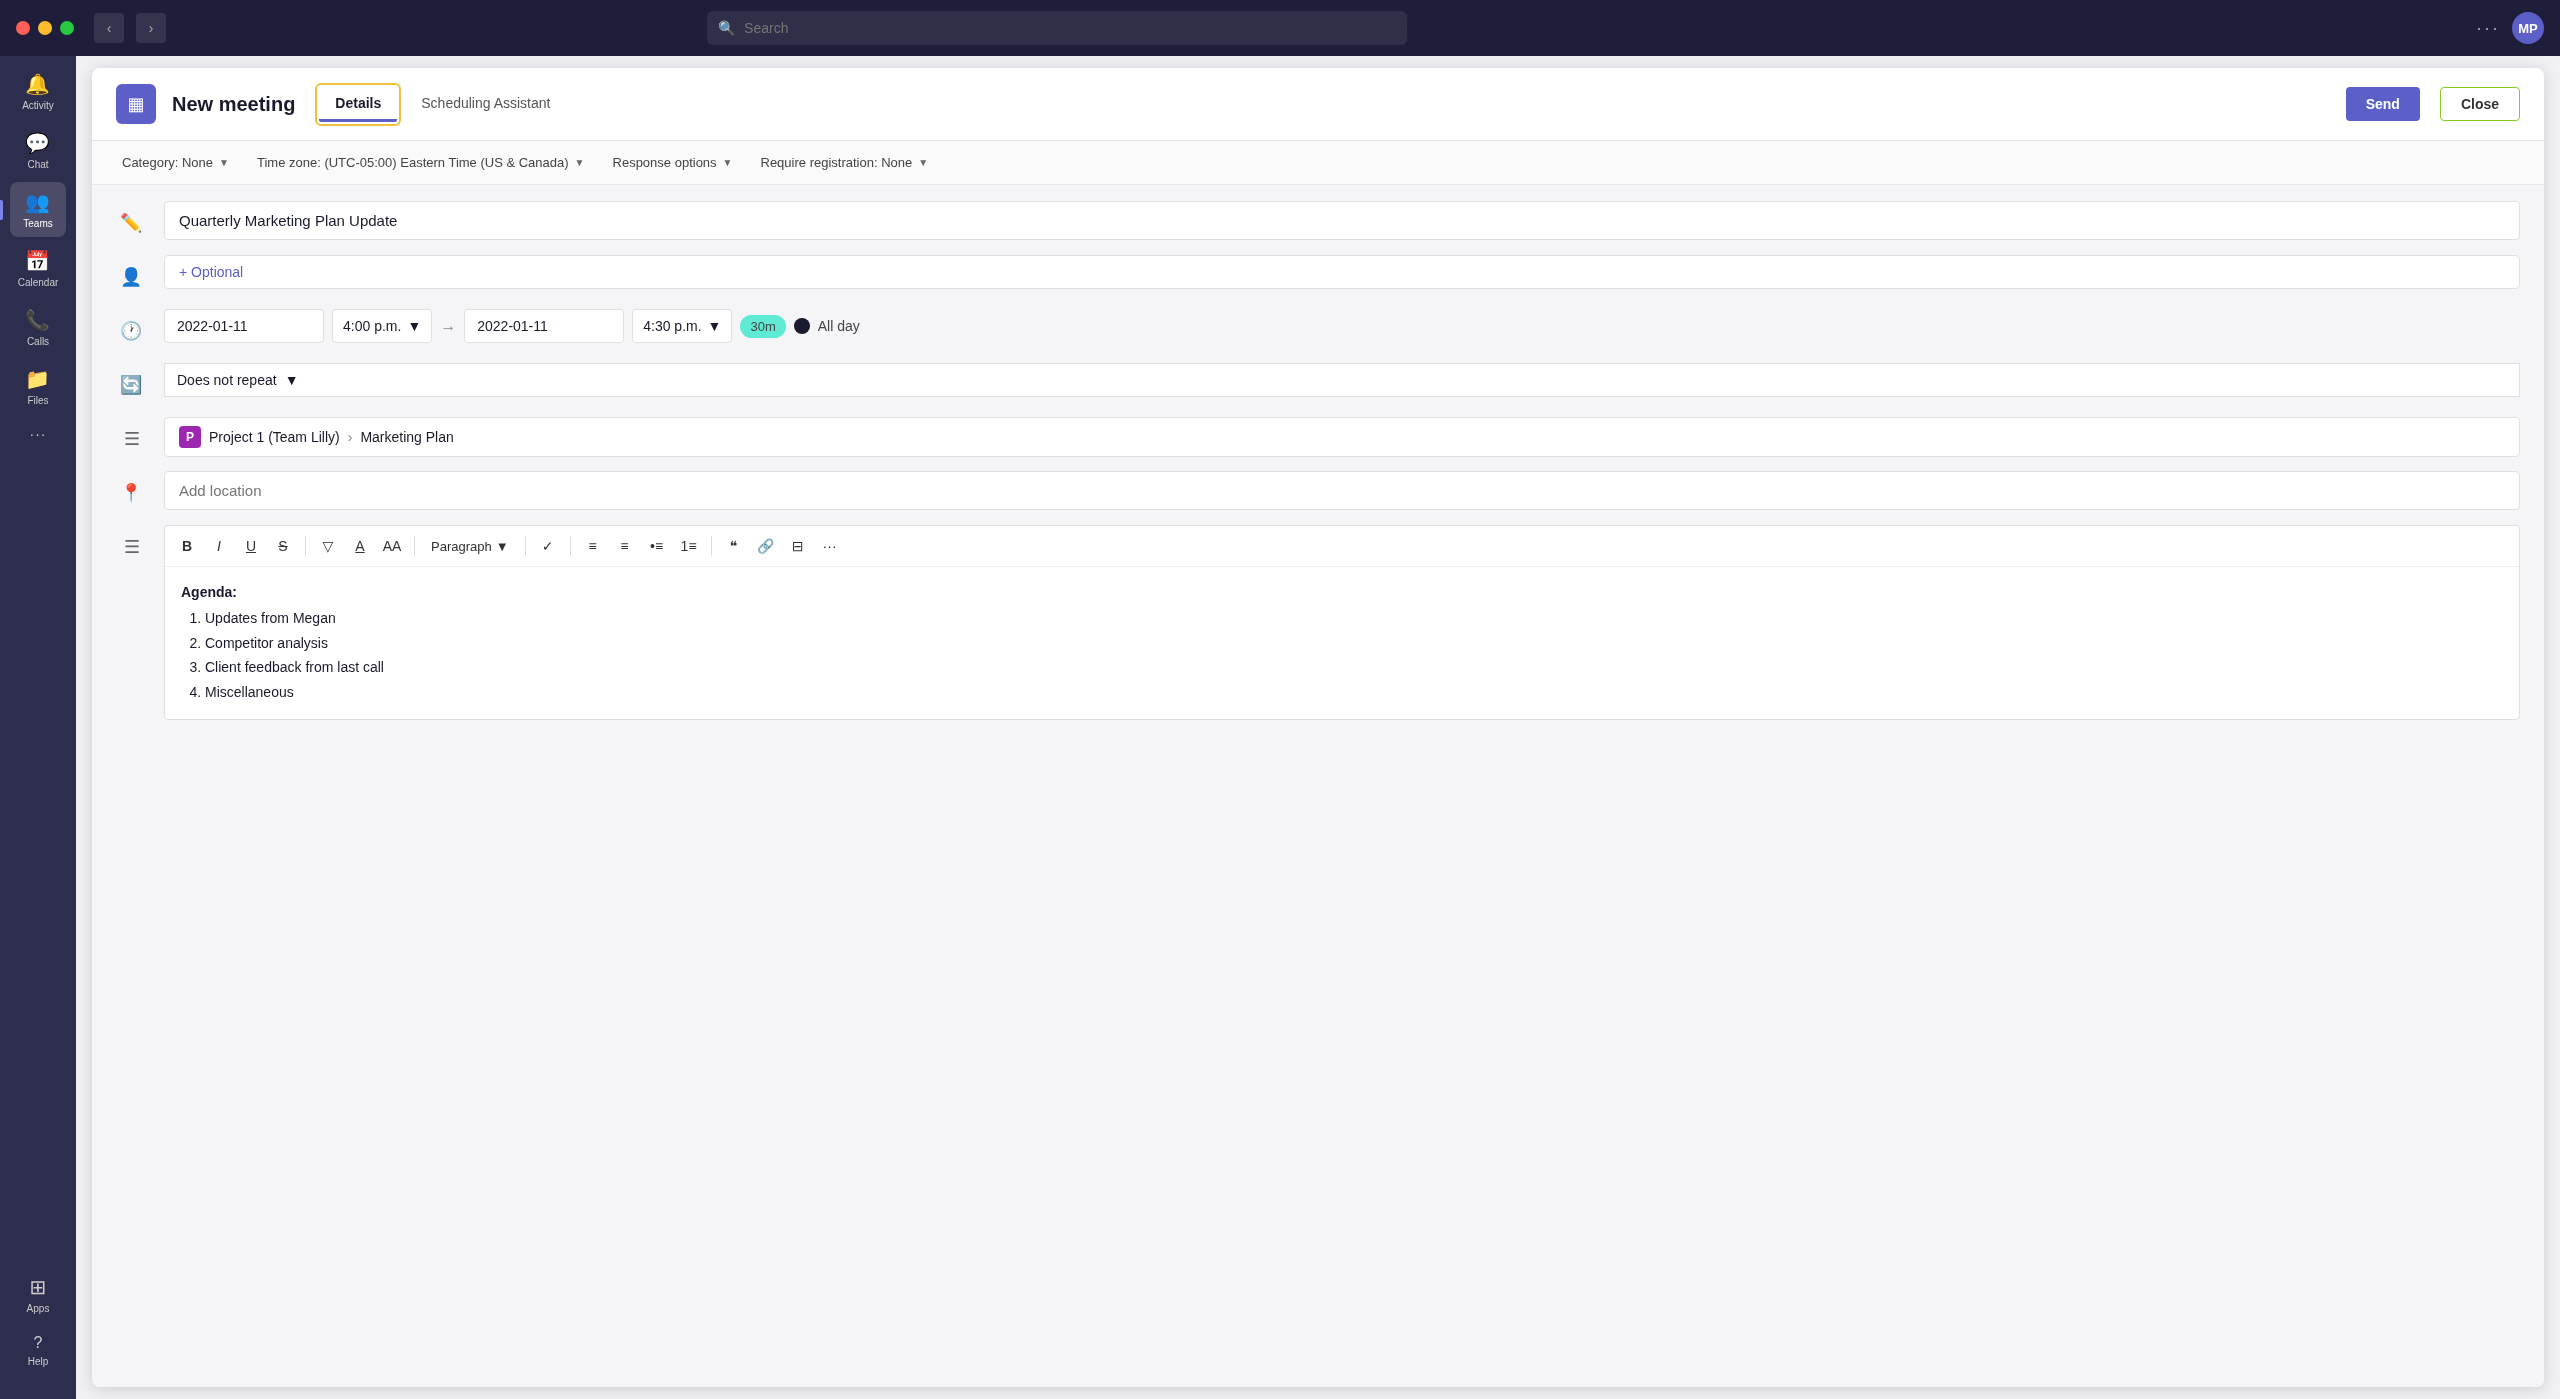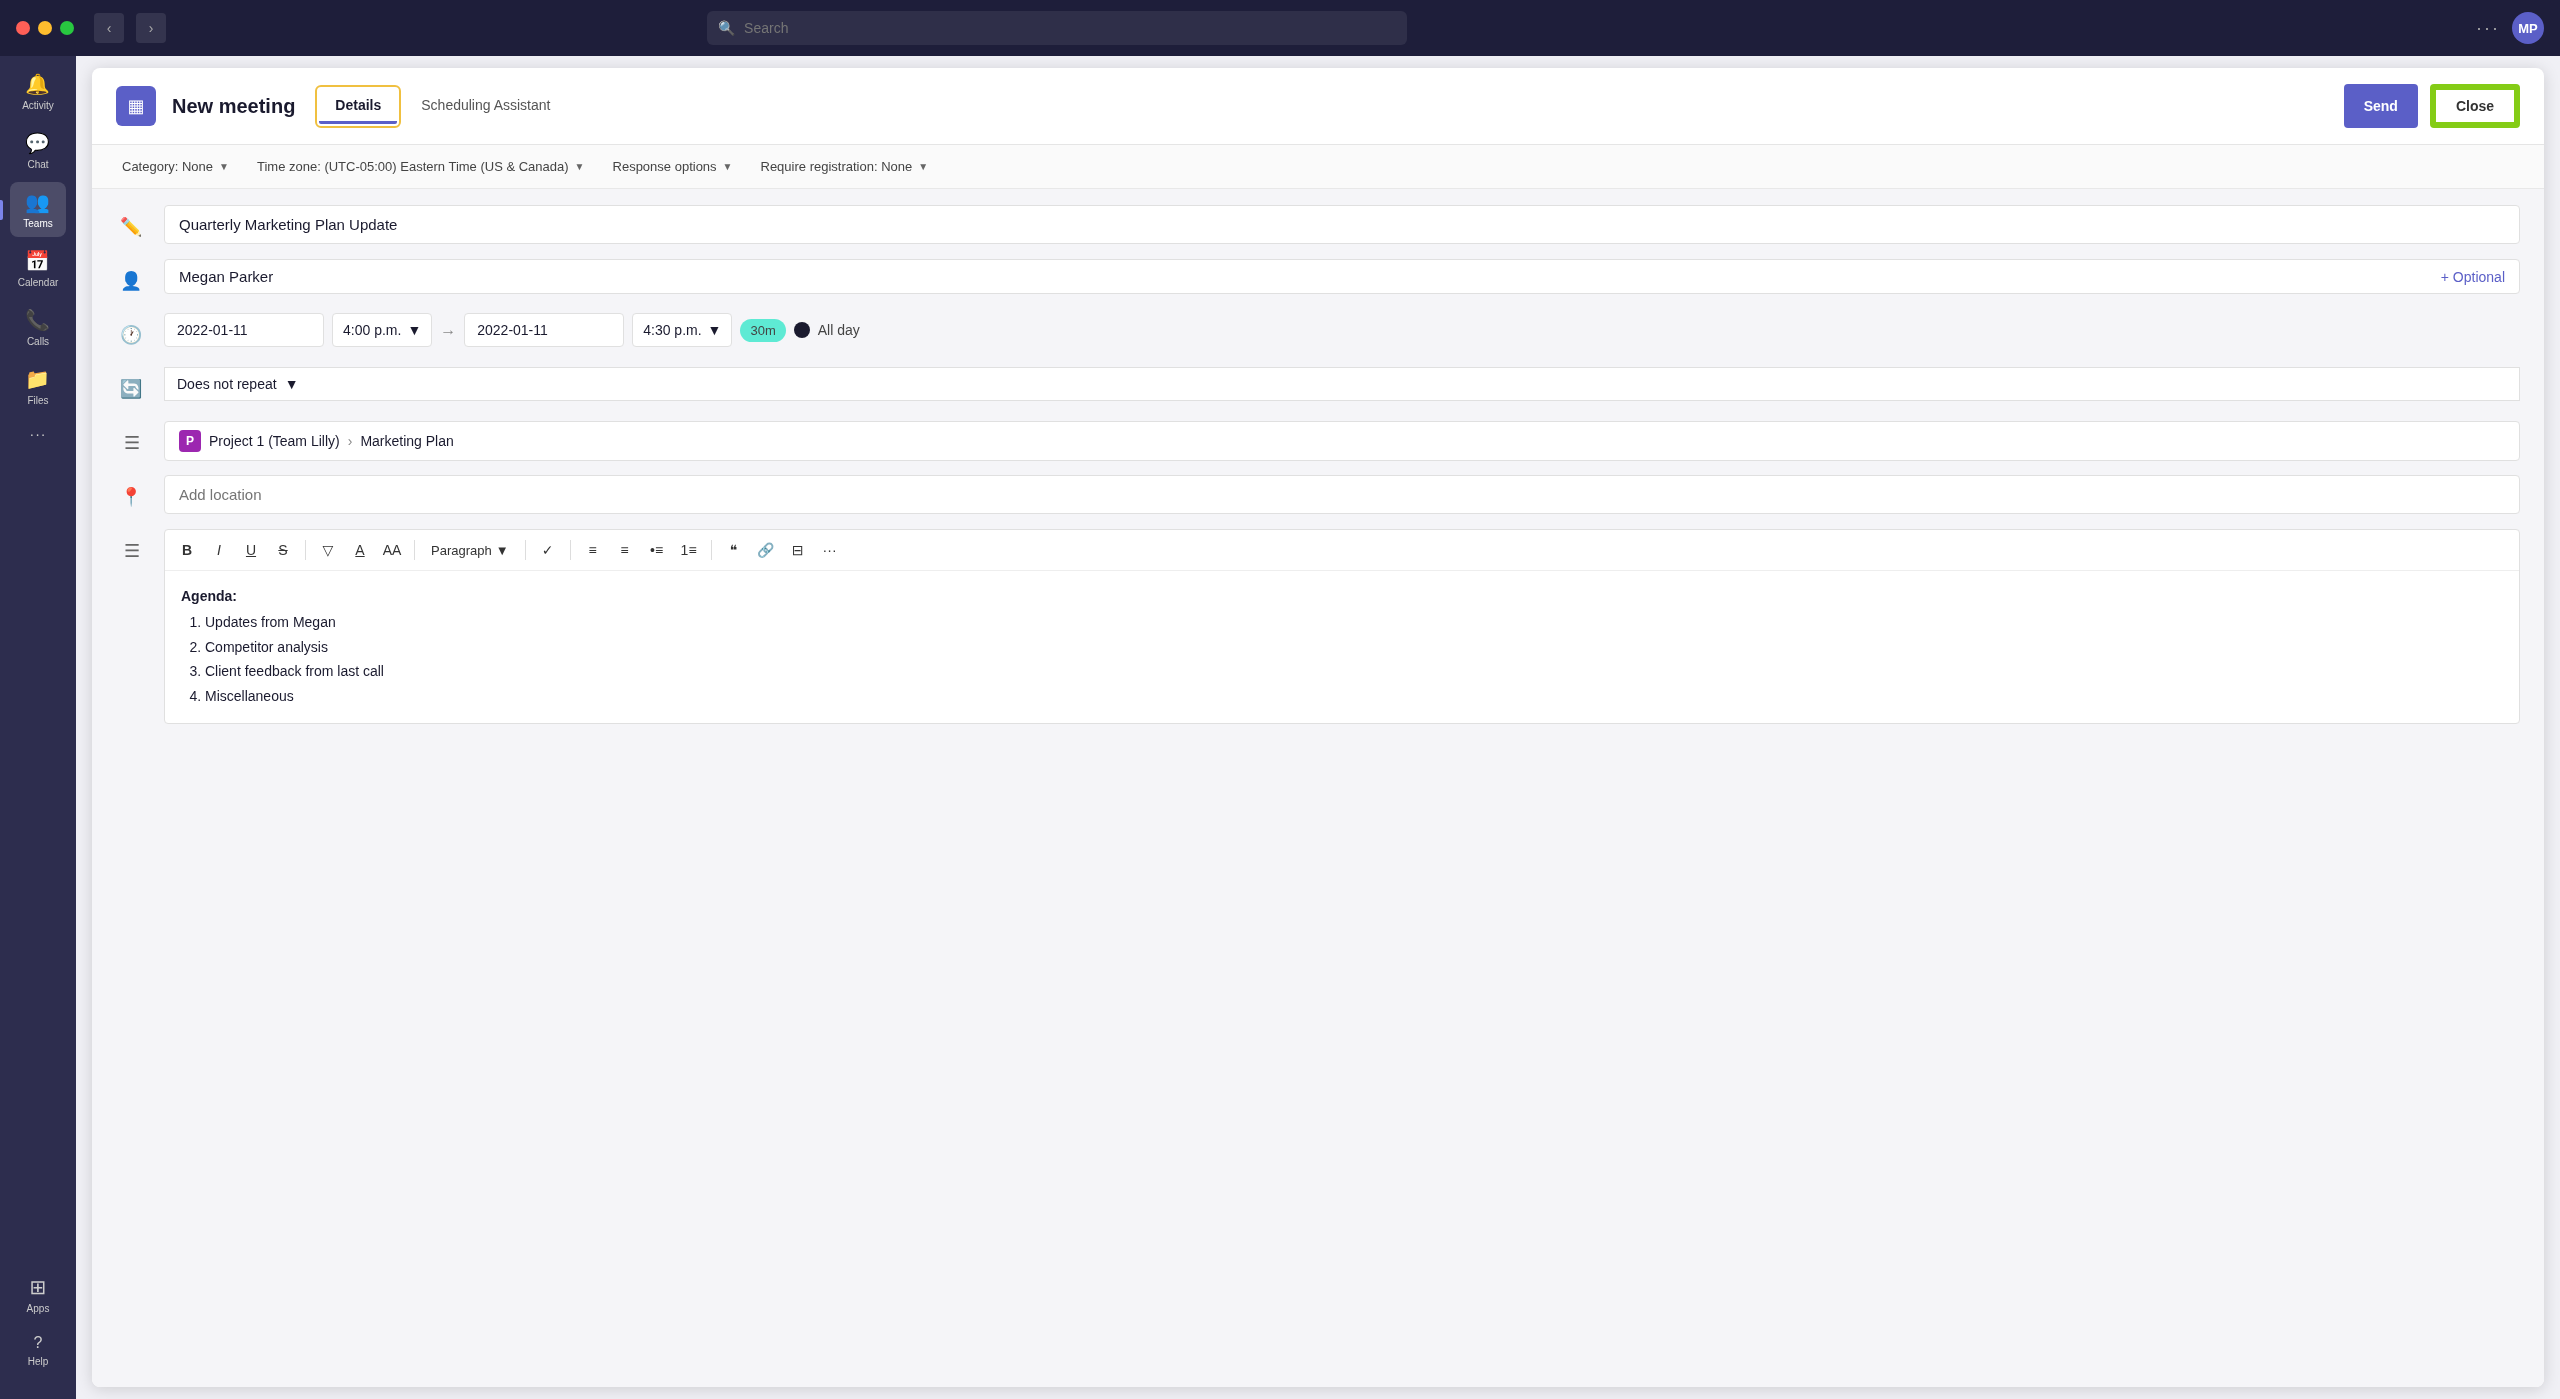--- a/index.html
+++ b/index.html
@@ -194,26 +194,27 @@
       border: none;
       padding: 8px 20px;
       border-radius: 4px;
       font-size: 14px;
       font-weight: 600;
       cursor: pointer;
     }
     .btn-close {
       background: transparent;
       color: #333;
-      border: 6px solid #84cc16;
+      border: 1px solid #84cc16;
       padding: 8px 20px;
       border-radius: 4px;
       font-size: 14px;
       font-weight: 600;
       cursor: pointer;
+      margin-left: 8px;
     }
 
     
     .toolbar-row {
       display: flex;
       align-items: center;
       padding: 10px 24px;
       gap: 16px;
       border-bottom: 1px solid #e8e8e8;
       background: #fafafa;
@@ -526,21 +527,20 @@
           <div class="form-icon">✏️</div>
           <div class="form-field">
             <input class="form-input" type="text" value="Quarterly Marketing Plan Update" style="">
           </div>
         </div>
 
         <div class="form-row">
           <div class="form-icon">👤</div>
           <div class="form-field">
             <div class="attendee-field">
-              <span class="attendee-name">Megan Parker</span>
               <button class="optional-btn">+ Optional</button>
             </div>
           </div>
         </div>
 
         <div class="form-row">
           <div class="form-icon">🕐</div>
           <div class="form-field">
             <div class="date-row">
               <div class="date-input">2022-01-11</div>

